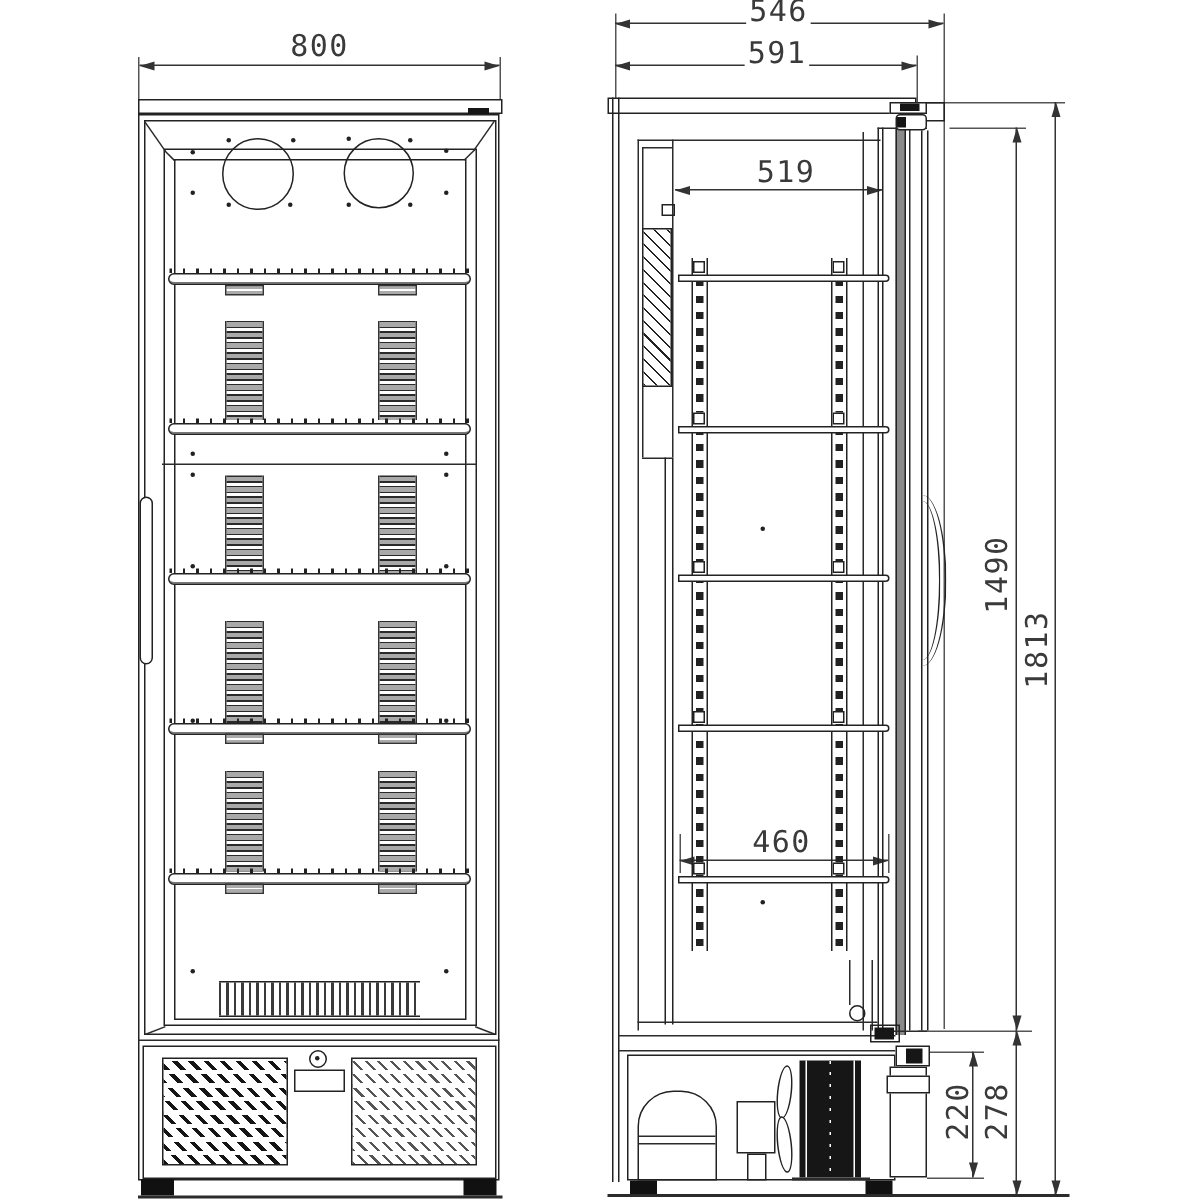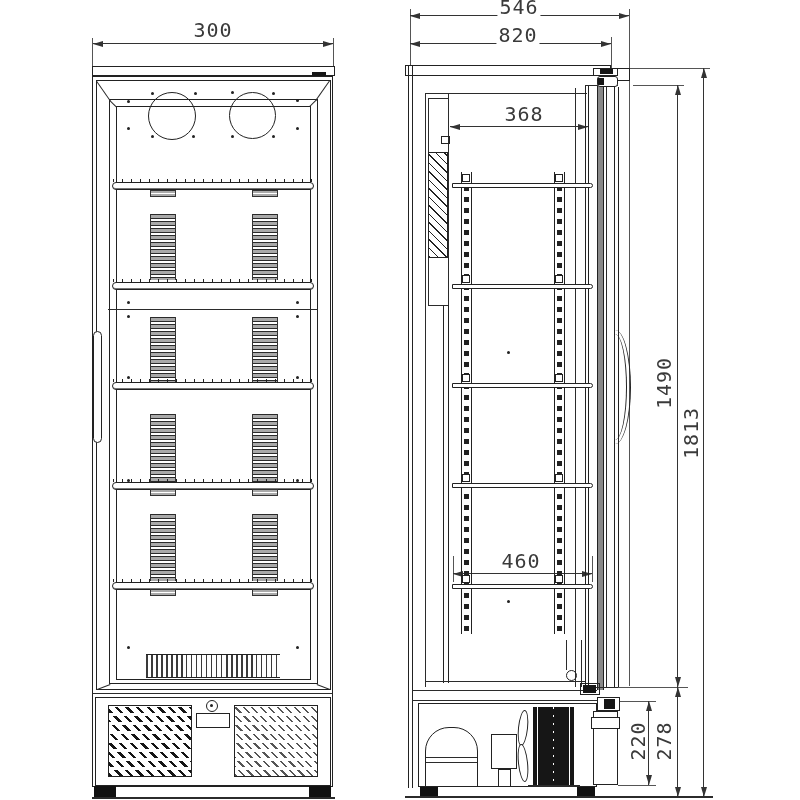--- a/index.html
+++ b/index.html
@@ -65,21 +65,21 @@
 <body>
 
 <div class="canvas">
 
   <div class="grp">
 
     <div class="grp">
       <div class="ln v ext" style="left:92px;top:38px;height:28px"></div>
       <div class="ln v ext" style="left:333px;top:38px;height:28px"></div>
       <div class="dimh" style="left:93px;top:43px;width:240px"></div>
-      <div class="dlab" style="left:213px;top:30px">300</div>
+      <div class="dlab" style="left:213px;top:30px">800</div>
     </div>
 
     <div class="box" style="left:92px;top:66px;width:243px;height:10px"></div>
     <div class="fill" style="left:312px;top:72px;width:14px;height:4px"></div>
     <div class="box thin" style="left:92px;top:76px;width:241px;height:711px"></div>
     <div class="box" style="left:96px;top:80px;width:235px;height:610px"></div>
     <div class="box" style="left:109px;top:99px;width:209px;height:585px"></div>
     <div class="box thin" style="left:116px;top:106px;width:195px;height:574px"></div>
     <div class="diag" style="left:97px;top:81px;width:24px;transform:rotate(55deg)"></div>
     <div class="diag" style="left:330px;top:81px;width:24px;transform:rotate(125deg)"></div>
@@ -160,25 +160,25 @@
 
     <div class="grp">
       <div class="ln v ext" style="left:410px;top:9px;height:57px"></div>
       <div class="ln v ext" style="left:629px;top:9px;height:677px"></div>
       <div class="dimh" style="left:410px;top:15px;width:219px"></div>
       <div class="dlab" style="left:519px;top:7px">546</div>
     </div>
     <div class="grp">
       <div class="ln v ext" style="left:611px;top:37px;height:46px"></div>
       <div class="dimh" style="left:410px;top:43px;width:201px"></div>
-      <div class="dlab" style="left:518px;top:35px">820</div>
+      <div class="dlab" style="left:518px;top:35px">591</div>
     </div>
     <div class="grp">
       <div class="dimh" style="left:450px;top:126px;width:138px"></div>
-      <div class="dlab" style="left:524px;top:114px">368</div>
+      <div class="dlab" style="left:524px;top:114px">519</div>
     </div>
     <div class="grp">
       <div class="ln v ext" style="left:453px;top:556px;height:26px"></div>
       <div class="ln v ext" style="left:592px;top:556px;height:26px"></div>
       <div class="dimh" style="left:453px;top:573px;width:139px"></div>
       <div class="dlab" style="left:521px;top:561px">460</div>
     </div>
 
     <div class="grp">
       <div class="ln h ext" style="left:633px;top:85px;width:51px"></div>

